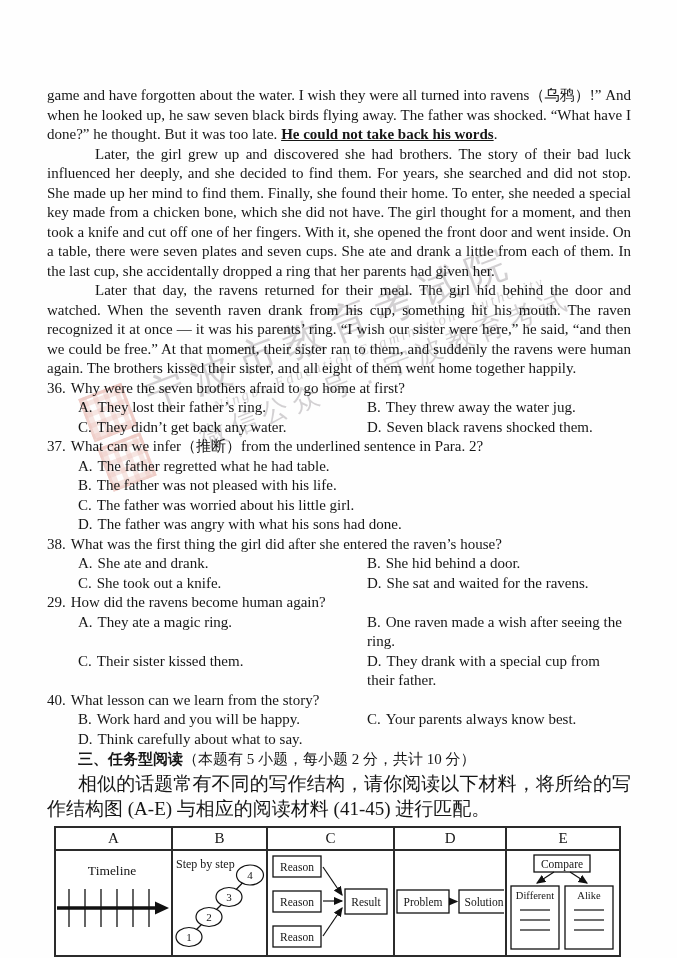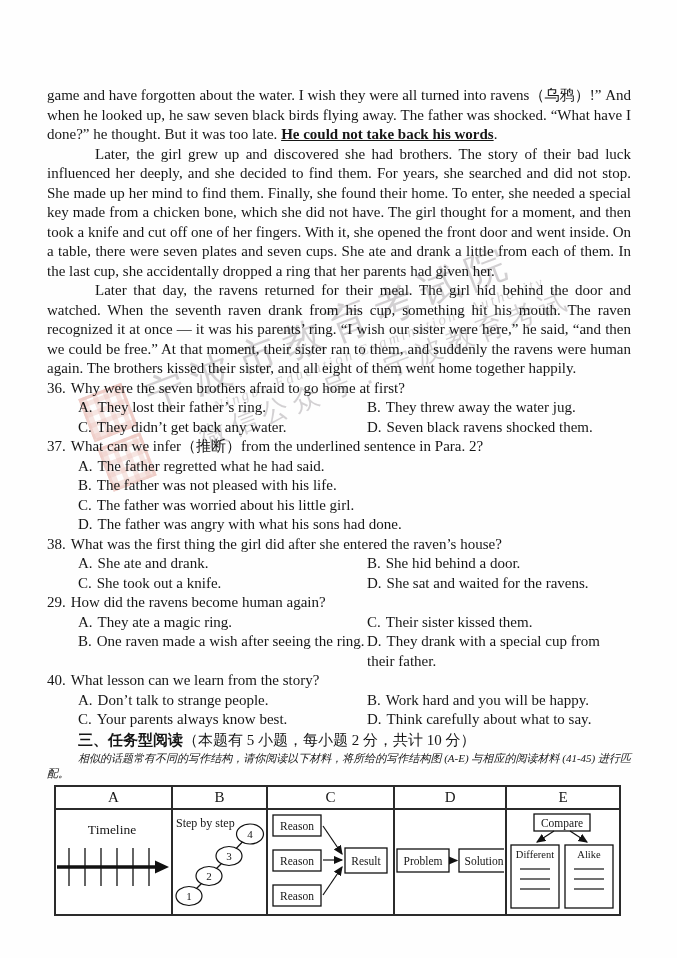--- a/index.html
+++ b/index.html
@@ -48,21 +48,21 @@
   .bu{font-weight:bold;text-decoration:underline;}
   
   .question{font-size:15px;line-height:1.3;}
   .q-num{margin-right:5px;}
   .opt-grid{display:grid;grid-template-columns:289px 1fr;padding-left:31px;}
   .opt-list{padding-left:31px;}
   .opt-label{margin-right:5px;}
   
   .sec-head{font-size:15px;line-height:1.3;padding-left:31px;margin-top:1px;}
   .sec-title{font-weight:700;}
-  .sec-intro{font-size:11px;line-height:1.33;text-align:justify;text-indent:31px;margin:1px 0 5px;font-style:italic;}
+  .sec-intro{font-size:19px;line-height:1.33;text-align:justify;text-indent:31px;margin:1px 0 5px;}
   
   table.structure{border-collapse:collapse;width:567px;margin-left:7px;background:#fff;}
   table.structure th,table.structure td{border:2px solid #2b2b2b;padding:0;}
   table.structure th{font-weight:normal;font-size:15px;height:21px;text-align:center;}
   table.structure td{height:104px;vertical-align:top;}
   td svg{display:block;}
   .svg-label{font-family:"Liberation Serif","DejaVu Serif",serif;}
 </style>
 </head>
 <body>
@@ -91,51 +91,50 @@
       <div><span class="opt-label">A.</span><span>They lost their father’s ring.</span></div>
       <div><span class="opt-label">B.</span><span>They threw away the water jug.</span></div>
       <div><span class="opt-label">C.</span><span>They didn’t get back any water.</span></div>
       <div><span class="opt-label">D.</span><span>Seven black ravens shocked them.</span></div>
     </div>
   </div>
 
   <div class="question">
     <div><span class="q-num">37.</span><span>What can we infer（推断）from the underlined sentence in Para. 2?</span></div>
     <div class="opt-list">
-      <div><span class="opt-label">A.</span><span>The father regretted what he had said.</span></div>
+      <div><span class="opt-label">A.</span><span>The father regretted what he had table.</span></div>
       <div><span class="opt-label">B.</span><span>The father was not pleased with his life.</span></div>
       <div><span class="opt-label">C.</span><span>The father was worried about his little girl.</span></div>
       <div><span class="opt-label">D.</span><span>The father was angry with what his sons had done.</span></div>
     </div>
   </div>
 
   <div class="question">
     <div><span class="q-num">38.</span><span>What was the first thing the girl did after she entered the raven’s house?</span></div>
     <div class="opt-grid">
       <div><span class="opt-label">A.</span><span>She ate and drank.</span></div>
       <div><span class="opt-label">B.</span><span>She hid behind a door.</span></div>
       <div><span class="opt-label">C.</span><span>She took out a knife.</span></div>
       <div><span class="opt-label">D.</span><span>She sat and waited for the ravens.</span></div>
     </div>
   </div>
 
   <div class="question">
     <div><span class="q-num">29.</span><span>How did the ravens become human again?</span></div>
     <div class="opt-grid">
       <div><span class="opt-label">A.</span><span>They ate a magic ring.</span></div>
+      <div><span class="opt-label">B.</span><span>One raven made a wish after seeing the ring.</span></div>
       <div><span class="opt-label">C.</span><span>Their sister kissed them.</span></div>
-      <div><span class="opt-label">B.</span><span>One raven made a wish after seeing the ring.</span></div>
       <div><span class="opt-label">D.</span><span>They drank with a special cup from their father.</span></div>
     </div>
   </div>
 
   <div class="question">
     <div><span class="q-num">40.</span><span>What lesson can we learn from the story?</span></div>
     <div class="opt-grid">
-      <div><span class="opt-label">A.</span><span>Don’t talk to strange people.</span></div>
       <div><span class="opt-label">B.</span><span>Work hard and you will be happy.</span></div>
       <div><span class="opt-label">C.</span><span>Your parents always know best.</span></div>
       <div><span class="opt-label">D.</span><span>Think carefully about what to say.</span></div>
     </div>
   </div>
 
   <div class="sec-head"><span class="sec-title">三、任务型阅读</span><span>（本题有 5 小题，每小题 2 分，共计 10 分）</span></div>
   <p class="sec-intro">相似的话题常有不同的写作结构，请你阅读以下材料，将所给的写作结构图 (A-E) 与相应的阅读材料 (41-45) 进行匹配。</p>
 
   <table class="structure">

